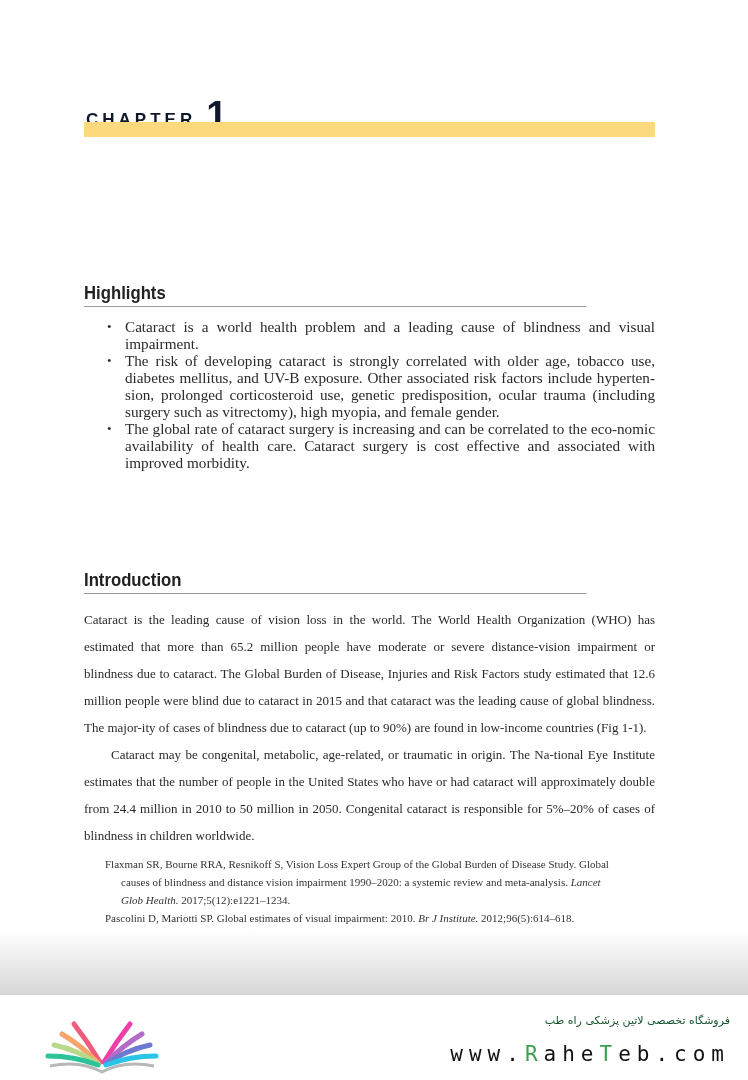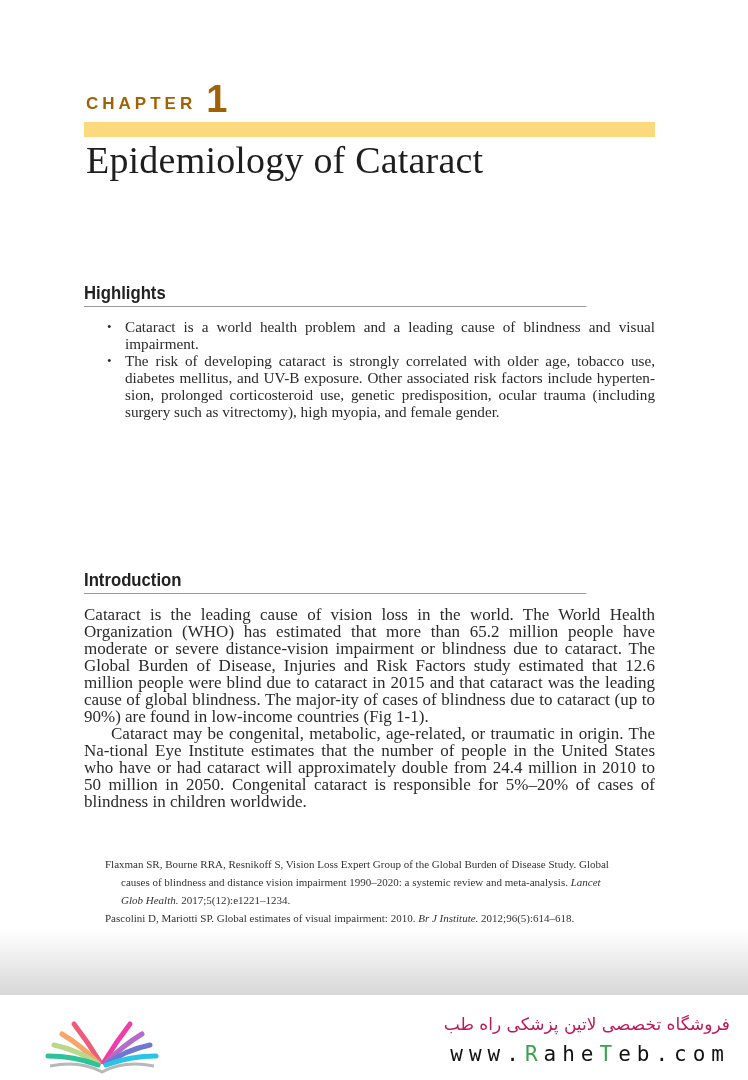--- a/index.html
+++ b/index.html
@@ -7,23 +7,23 @@
     width: 748px; height: 1080px; position: relative; overflow: hidden;
     background: #ffffff; color: #2a2a2a;
     font-family: "Liberation Serif", "DejaVu Serif", serif;
   }
   .page { position: absolute; left: 0; top: 0; width: 748px; height: 995px; background: #ffffff; }
   .shadow {
     position: absolute; left: 0; top: 930px; width: 748px; height: 66px;
     background: linear-gradient(to bottom, rgba(255,255,255,0) 0%, #e9e9e9 55%, #d6d6d6 100%);
   }
   .chapter-label {
-    position: absolute; left: 86px; top: 84px;
+    position: absolute; left: 86px; top: 100px;
     font-family: "Liberation Sans", "DejaVu Sans", sans-serif;
-    color: #a16207; font-weight: bold; letter-spacing: 4px; font-size: 17px;
+    color: #0f172a; font-weight: bold; letter-spacing: 4px; font-size: 17px;
     display: flex; align-items: flex-end;
   }
   .chapter-label .num { font-size: 38px; letter-spacing: 0; margin-left: 10px; line-height: 30px; }
   .chapter-bar { position: absolute; left: 84px; top: 122px; width: 571px; height: 15px; background: #fcd97d; }
   .chapter-title {
     position: absolute; left: 86px; top: 138px; font-size: 38px; color: #1e1e1e;
     font-family: "Liberation Serif", serif; font-weight: normal; margin: 0; letter-spacing: 0.2px;
   }
   .section-heading {
     position: absolute; left: 84px; width: 571px;
@@ -31,56 +31,56 @@
     font-size: 19px; color: #222; border-bottom: 1px solid #9a9a9a;
     padding-bottom: 2px; margin: 0; transform: scaleX(0.88); transform-origin: left;
   }
   .section-heading span { display: inline-block; }
   .highlights-list {
     position: absolute; left: 106px; top: 318px; width: 549px;
     margin: 0; padding: 0; list-style: none; font-size: 15.2px; line-height: 17px; text-align: justify;
   }
   .highlights-list li { position: relative; padding-left: 19px; }
   .highlights-list li::before { content: "•"; position: absolute; left: 1px; top: 0; font-size: 13px; }
-  .intro { position: absolute; left: 84px; top: 606px; width: 571px; font-size: 17px; line-height: 17px; text-align: justify; }
+  .intro { position: absolute; left: 84px; top: 606px; width: 571px; font-size: 13px; line-height: 27px; text-align: justify; }
   .intro p { margin: 0; }
   .intro p.indent { text-indent: 27px; }
   .refs { position: absolute; left: 105px; top: 855px; width: 505px; font-size: 11px; line-height: 18px; color: #333; }
   .refs .ref { padding-left: 16px; text-indent: -16px; }
   .refs em { font-style: italic; }
   .footer-bar { position: absolute; left: 0; top: 995px; width: 748px; height: 85px; background: #ffffff; }
   .logo { position: absolute; left: 40px; top: 1012px; width: 124px; height: 62px; }
   .store-name {
     position: absolute; right: 18px; top: 1014px; direction: rtl;
-    font-family: "DejaVu Sans", sans-serif; font-size: 17px; color: #be185d;
+    font-family: "DejaVu Sans", sans-serif; font-size: 11px; color: #14532d;
   }
   .site-url {
     position: absolute; right: 18px; top: 1042px;
     font-family: "DejaVu Sans Mono", "Liberation Mono", monospace; font-size: 21px;
     letter-spacing: 6px; color: #111;
   }
   .site-url .accent { color: #3aa14a; }
 </style>
 </head>
 <body>
 
 <div class="page">
   <div class="chapter-label">
     <span>CHAPTER</span>
     <span class="num">1</span>
   </div>
   <div class="chapter-bar"></div>
-  <h1 class="chapter-title">Epidemiology of Cataract</h1>
 
   <h2 class="section-heading" style="top:282px;">
     <span>Highlights</span>
   </h2>
   <ul class="highlights-list">
     <li>Cataract is a world health problem and a leading cause of blindness and visual impairment.</li>
     <li>The risk of developing cataract is strongly correlated with older age, tobacco use, diabetes mellitus, and UV-B exposure. Other associated risk factors include hyperten-sion, prolonged corticosteroid use, genetic predisposition, ocular trauma (including surgery such as vitrectomy), high myopia, and female gender.</li>
+    <li>The global rate of cataract surgery is increasing and can be correlated to the eco-nomic availability of health care. Cataract surgery is cost effective and associated with improved morbidity.</li>
   </ul>
 
   <h2 class="section-heading" style="top:569px;">
     <span>Introduction</span>
   </h2>
   <div class="intro">
     <p>Cataract is the leading cause of vision loss in the world. The World Health Organization (WHO) has estimated that more than 65.2 million people have moderate or severe distance-vision impairment or blindness due to cataract. The Global Burden of Disease, Injuries and Risk Factors study estimated that 12.6 million people were blind due to cataract in 2015 and that cataract was the leading cause of global blindness. The major-ity of cases of blindness due to cataract (up to 90%) are found in low-income countries (Fig 1-1).</p>
     <p class="indent">Cataract may be congenital, metabolic, age-related, or traumatic in origin. The Na-tional Eye Institute estimates that the number of people in the United States who have or had cataract will approximately double from 24.4 million in 2010 to 50 million in 2050. Congenital cataract is responsible for 5%–20% of cases of blindness in children worldwide.</p>
   </div>
 

